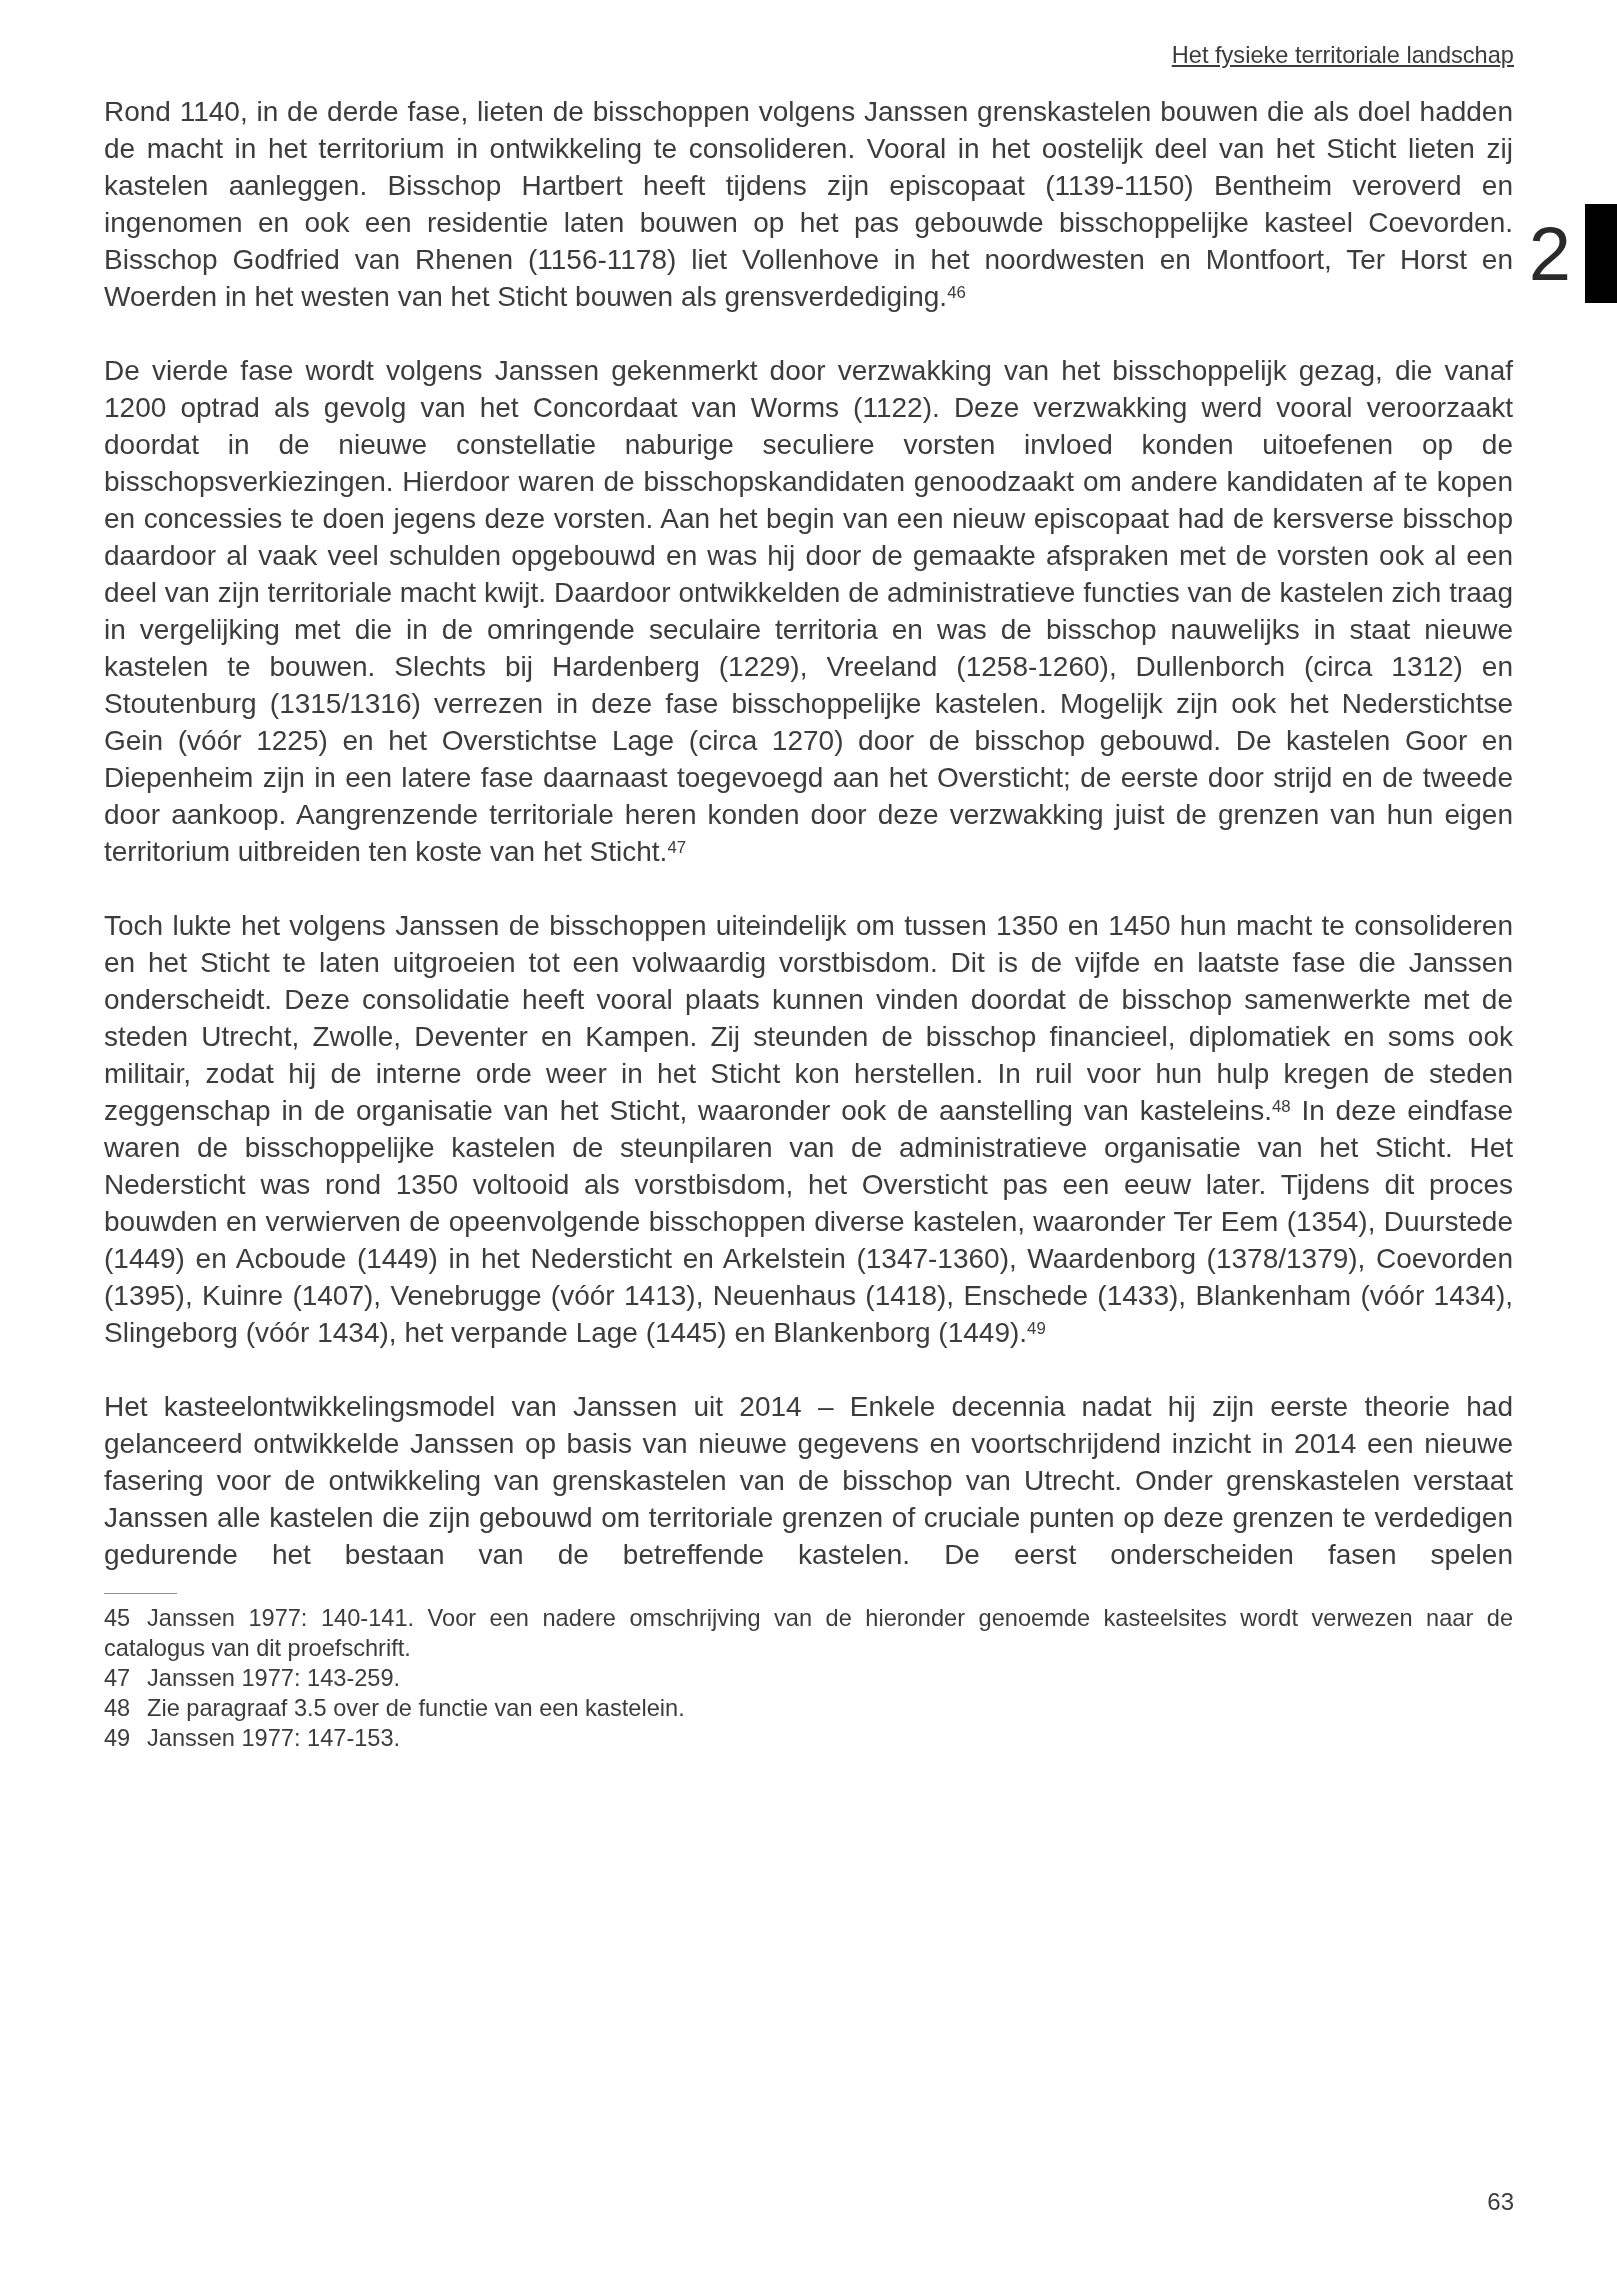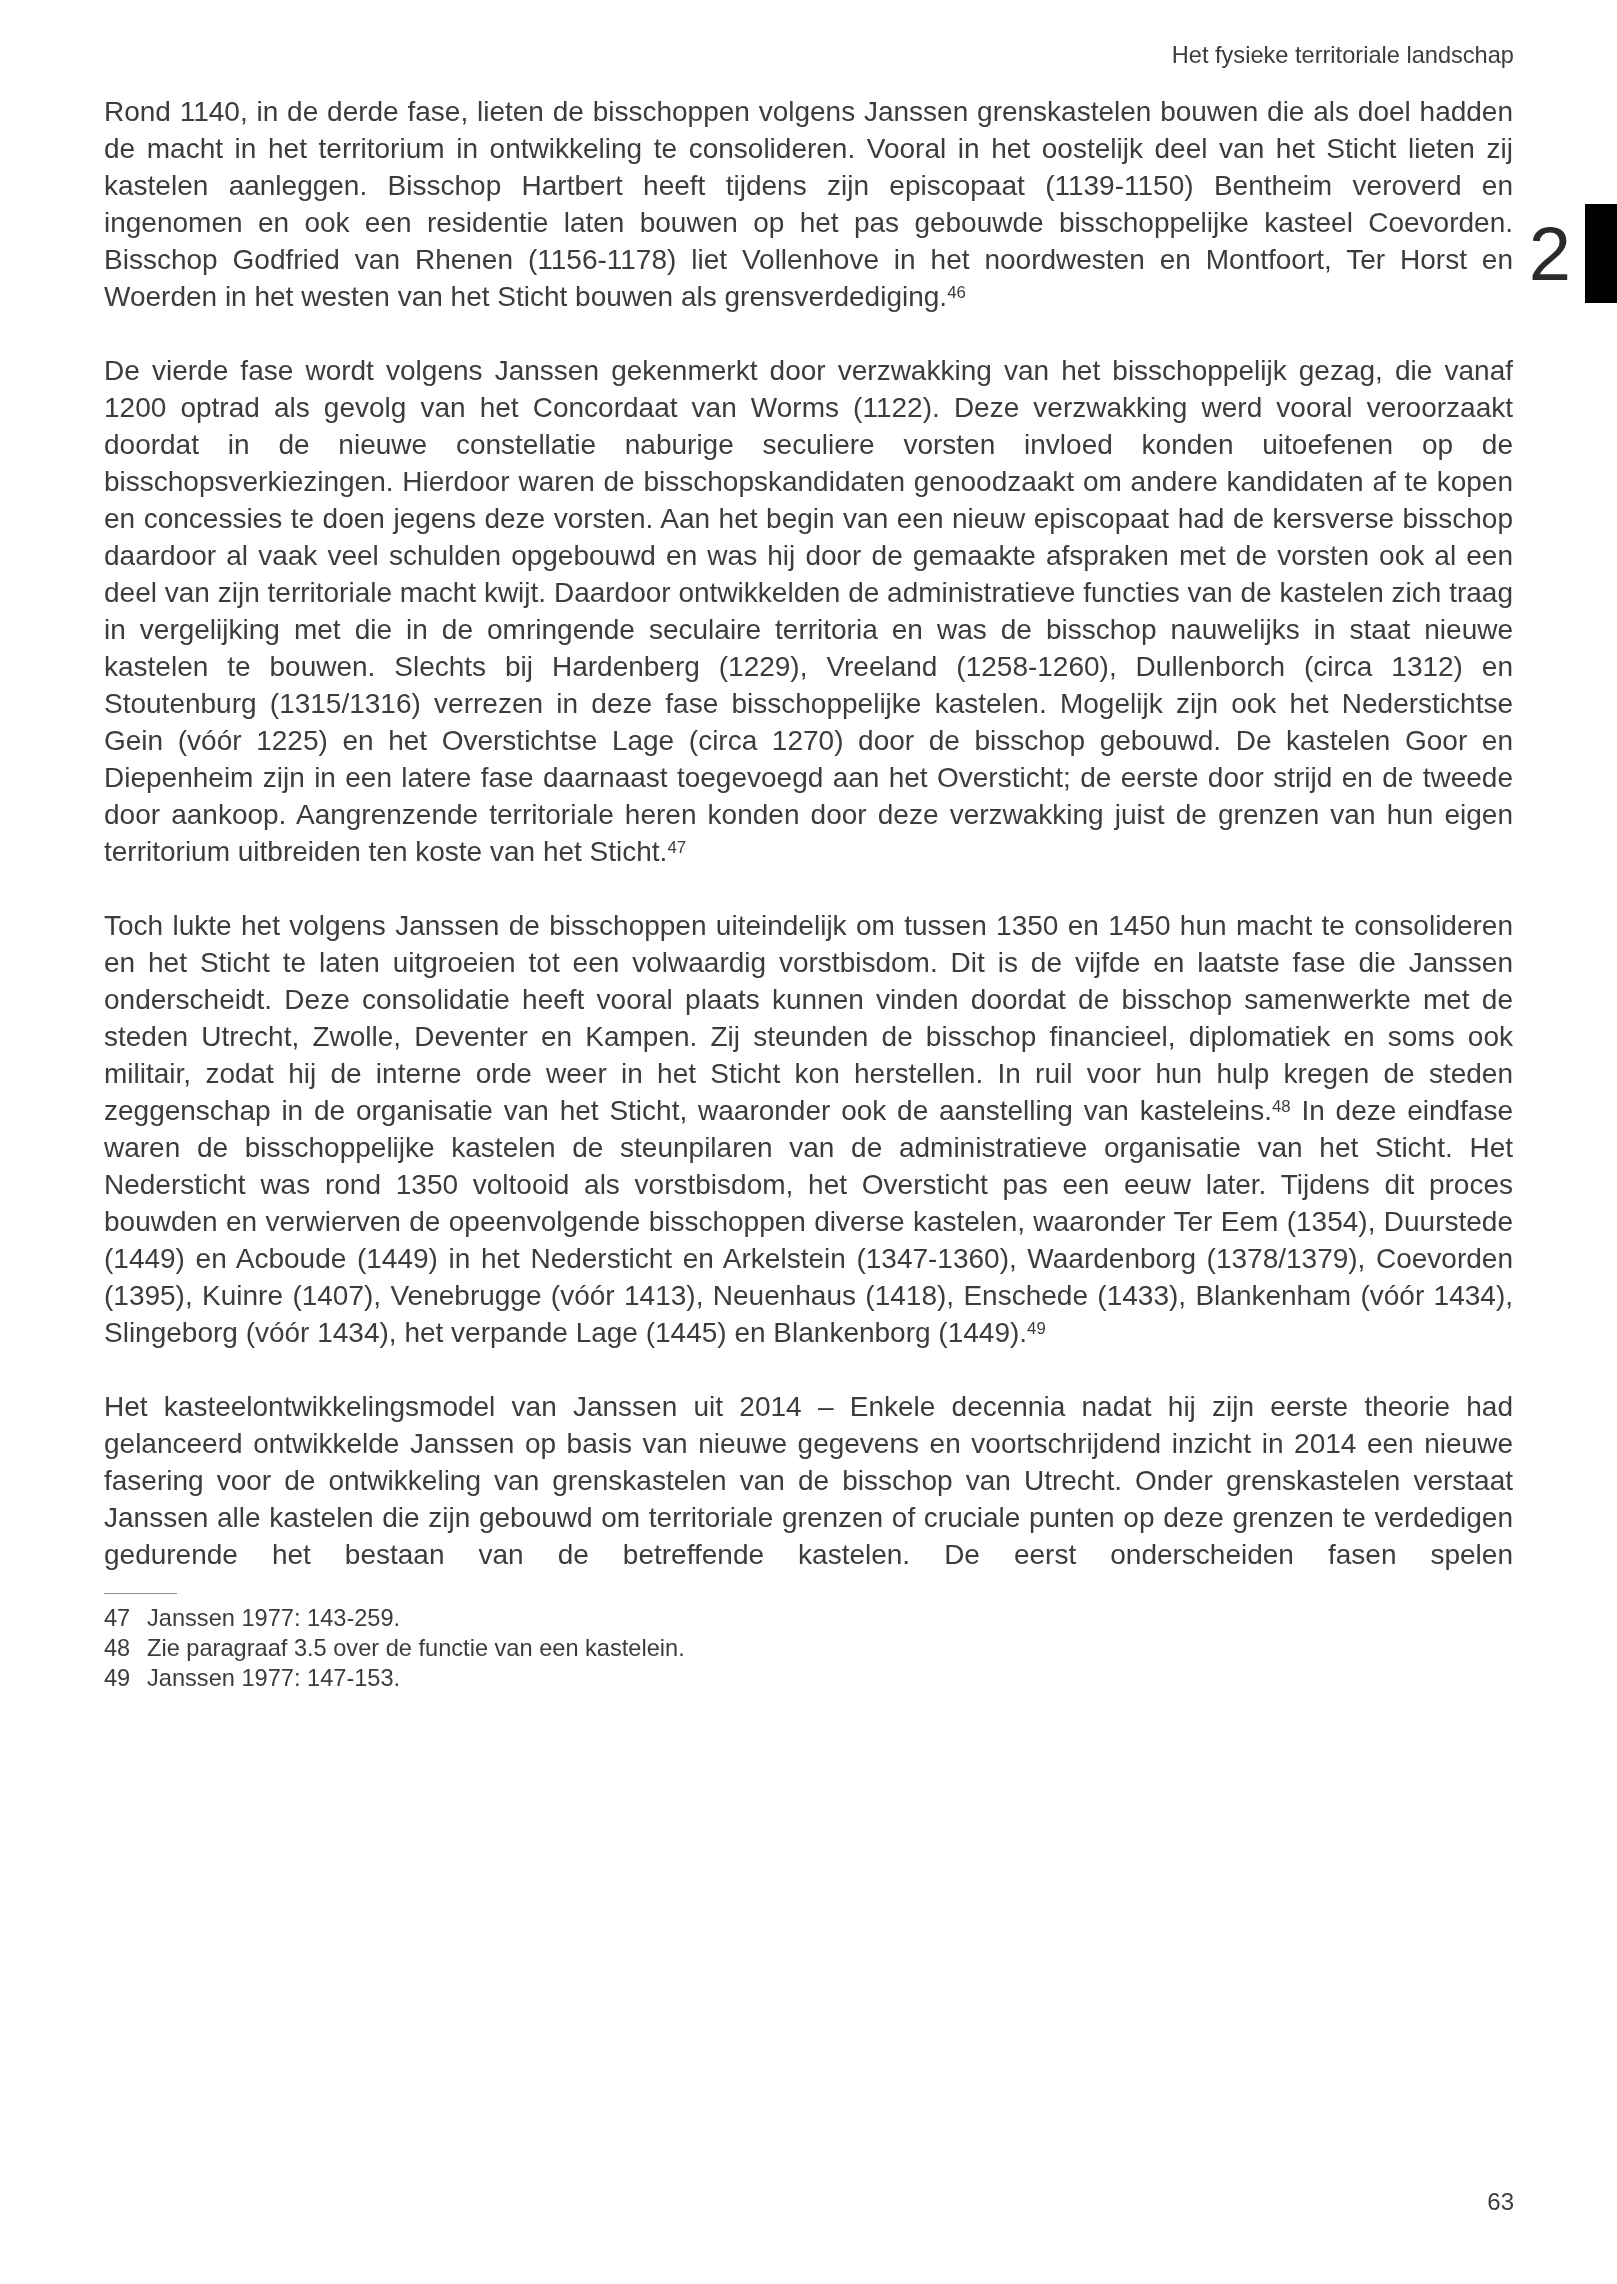--- a/index.html
+++ b/index.html
@@ -14,20 +14,21 @@
     overflow: hidden;
   }
   .running-header {
     position: absolute;
     top: 40px;
     right: 104px;
     font-size: 23.6px;
     line-height: 30px;
     color: #3c3c3c;
     text-align: left;
+    text-decoration: underline;
   }
   .chapter-tab {
     position: absolute;
     top: 204px;
     right: 0;
     width: 33px;
     height: 99px;
     background: #000000;
   }
   .chapter-num {
@@ -100,20 +101,21 @@
     <div class="body-text">
         <p class="body-par"><span>Rond 1140, in de derde fase, lieten de bisschoppen volgens Janssen grenskastelen bouwen die als doel hadden de macht in het territorium in ontwikkeling te consolideren. Vooral in het oostelijk deel van het Sticht lieten zij kastelen aanleggen. Bisschop Hartbert heeft tijdens zijn episcopaat (1139-1150) Bentheim veroverd en ingenomen en ook een residentie laten bouwen op het pas gebouwde bisschoppelijke kasteel Coevorden. Bisschop Godfried van Rhenen (1156-1178) liet Vollenhove in het noordwesten en Montfoort, Ter Horst en Woerden in het westen van het Sticht bouwen als grensverdediging.</span><sup>46</sup></p>
         <p class="body-par"><span>De vierde fase wordt volgens Janssen gekenmerkt door verzwakking van het bisschoppelijk gezag, die vanaf 1200 optrad als gevolg van het Concordaat van Worms (1122). Deze verzwakking werd vooral veroorzaakt doordat in de nieuwe constellatie naburige seculiere vorsten invloed konden uitoefenen op de bisschopsverkiezingen. Hierdoor waren de bisschopskandidaten genoodzaakt om andere kandidaten af te kopen en concessies te doen jegens deze vorsten. Aan het begin van een nieuw episcopaat had de kersverse bisschop daardoor al vaak veel schulden opgebouwd en was hij door de gemaakte afspraken met de vorsten ook al een deel van zijn territoriale macht kwijt. Daardoor ontwikkelden de administratieve functies van de kastelen zich traag in vergelijking met die in de omringende seculaire territoria en was de bisschop nauwelijks in staat nieuwe kastelen te bouwen. Slechts bij Hardenberg (1229), Vreeland (1258-1260), Dullenborch (circa 1312) en Stoutenburg (1315/1316) verrezen in deze fase bisschoppelijke kastelen. Mogelijk zijn ook het Nederstichtse Gein (vóór 1225) en het Overstichtse Lage (circa 1270) door de bisschop gebouwd. De kastelen Goor en Diepenheim zijn in een latere fase daarnaast toegevoegd aan het Oversticht; de eerste door strijd en de tweede door aankoop. Aangrenzende territoriale heren konden door deze verzwakking juist de grenzen van hun eigen territorium uitbreiden ten koste van het Sticht.</span><sup>47</sup></p>
         <p class="body-par"><span>Toch lukte het volgens Janssen de bisschoppen uiteindelijk om tussen 1350 en 1450 hun macht te consolideren en het Sticht te laten uitgroeien tot een volwaardig vorstbisdom. Dit is de vijfde en laatste fase die Janssen onderscheidt. Deze consolidatie heeft vooral plaats kunnen vinden doordat de bisschop samenwerkte met de steden Utrecht, Zwolle, Deventer en Kampen. Zij steunden de bisschop financieel, diplomatiek en soms ook militair, zodat hij de interne orde weer in het Sticht kon herstellen. In ruil voor hun hulp kregen de steden zeggenschap in de organisatie van het Sticht, waaronder ook de aanstelling van kasteleins.</span><sup>48</sup><span> In deze eindfase waren de bisschoppelijke kastelen de steunpilaren van de administratieve organisatie van het Sticht. Het Nedersticht was rond 1350 voltooid als vorstbisdom, het Oversticht pas een eeuw later. Tijdens dit proces bouwden en verwierven de opeenvolgende bisschoppen diverse kastelen, waaronder Ter Eem (1354), Duurstede (1449) en Acboude (1449) in het Nedersticht en Arkelstein (1347-1360), Waardenborg (1378/1379), Coevorden (1395), Kuinre (1407), Venebrugge (vóór 1413), Neuenhaus (1418), Enschede (1433), Blankenham (vóór 1434), Slingeborg (vóór 1434), het verpande Lage (1445) en Blankenborg (1449).</span><sup>49</sup></p>
         <p class="body-par"><span class="italic">Het kasteelontwikkelingsmodel van Janssen uit 2014</span><span> – Enkele decennia nadat hij zijn eerste theorie had gelanceerd ontwikkelde Janssen op basis van nieuwe gegevens en voortschrijdend inzicht in 2014 een nieuwe fasering voor de ontwikkeling van grenskastelen van de bisschop van Utrecht. Onder grenskastelen verstaat Janssen alle kastelen die zijn gebouwd om territoriale grenzen of cruciale punten op deze grenzen te verdedigen gedurende het bestaan van de betreffende kastelen. De eerst onderscheiden fasen spelen</span></p>
       </div>
 
     <div class="footnote-sep"></div>
 
     <div class="footnotes">
+        <p class="footnote"><span class="fn-num">45</span><span>Janssen 1977: 140-141. Voor een nadere omschrijving van de hieronder genoemde kasteelsites wordt verwezen naar de catalogus van dit proefschrift.</span></p>
         <p class="footnote"><span class="fn-num">47</span><span>Janssen 1977: 143-259.</span></p>
         <p class="footnote"><span class="fn-num">48</span><span>Zie paragraaf 3.5 over de functie van een kastelein.</span></p>
         <p class="footnote"><span class="fn-num">49</span><span>Janssen 1977: 147-153.</span></p>
       </div>
   </main>
 
   <div class="page-number">63</div>
 </div>
 
 

